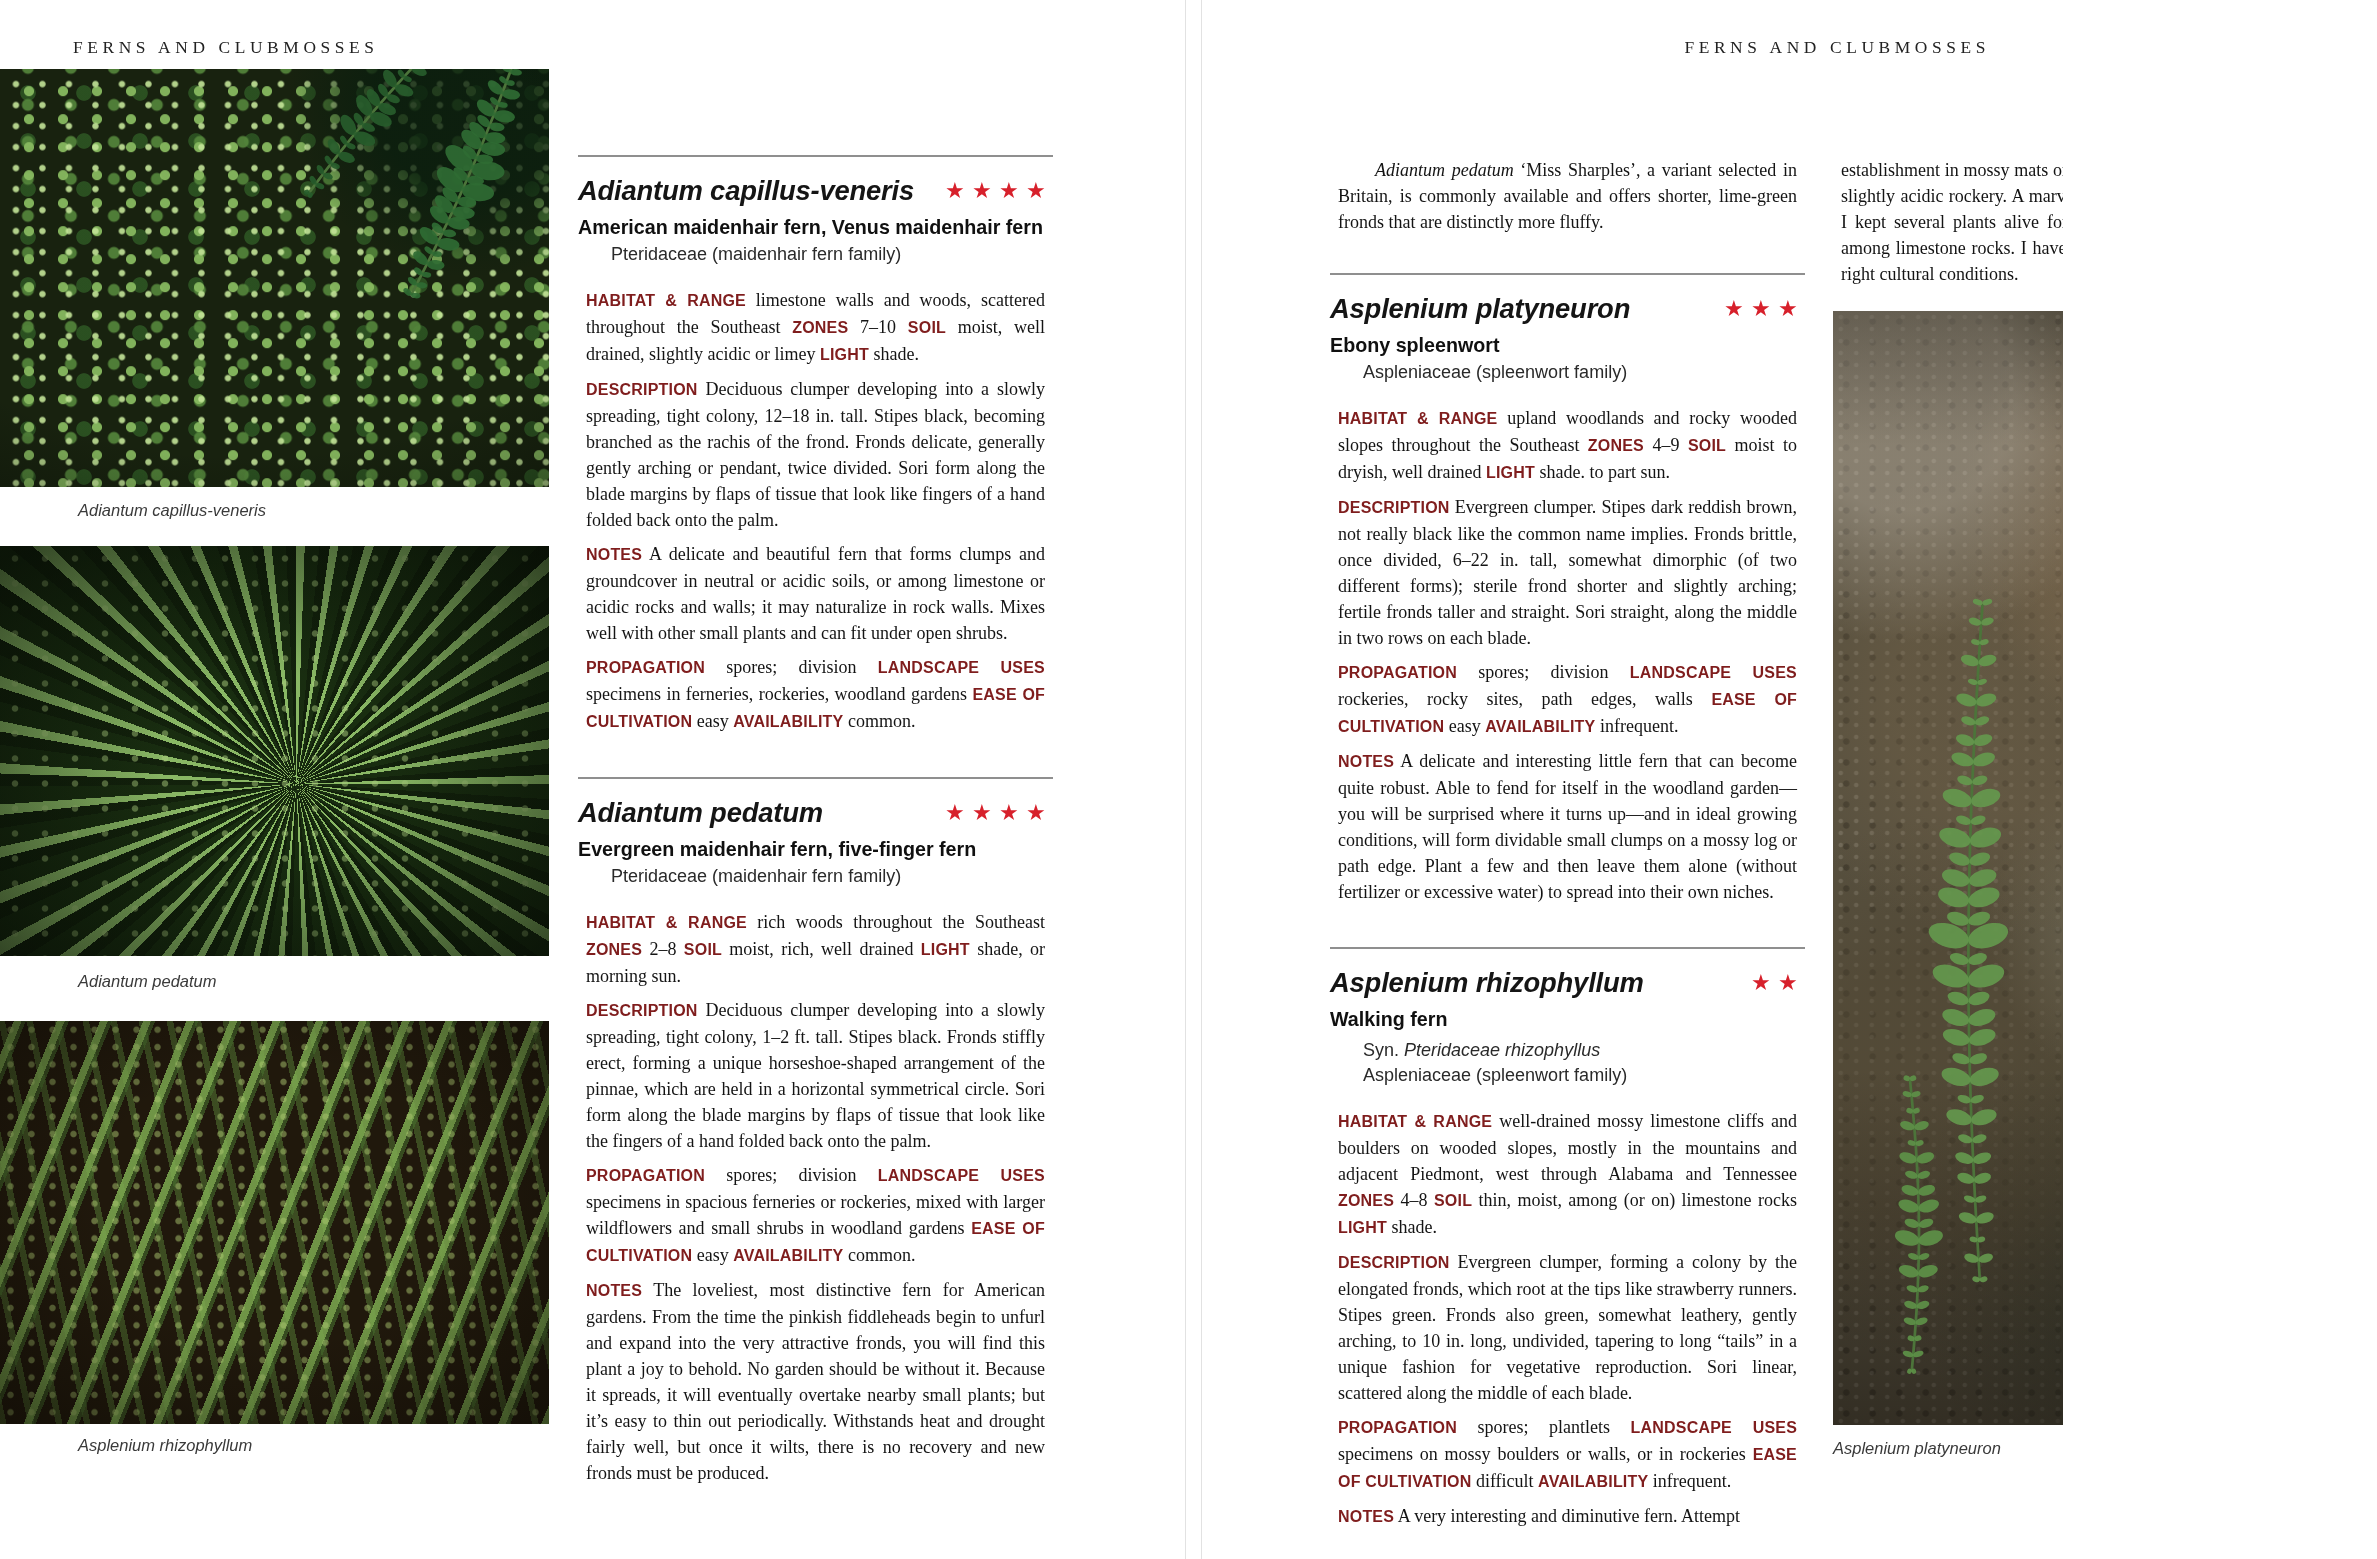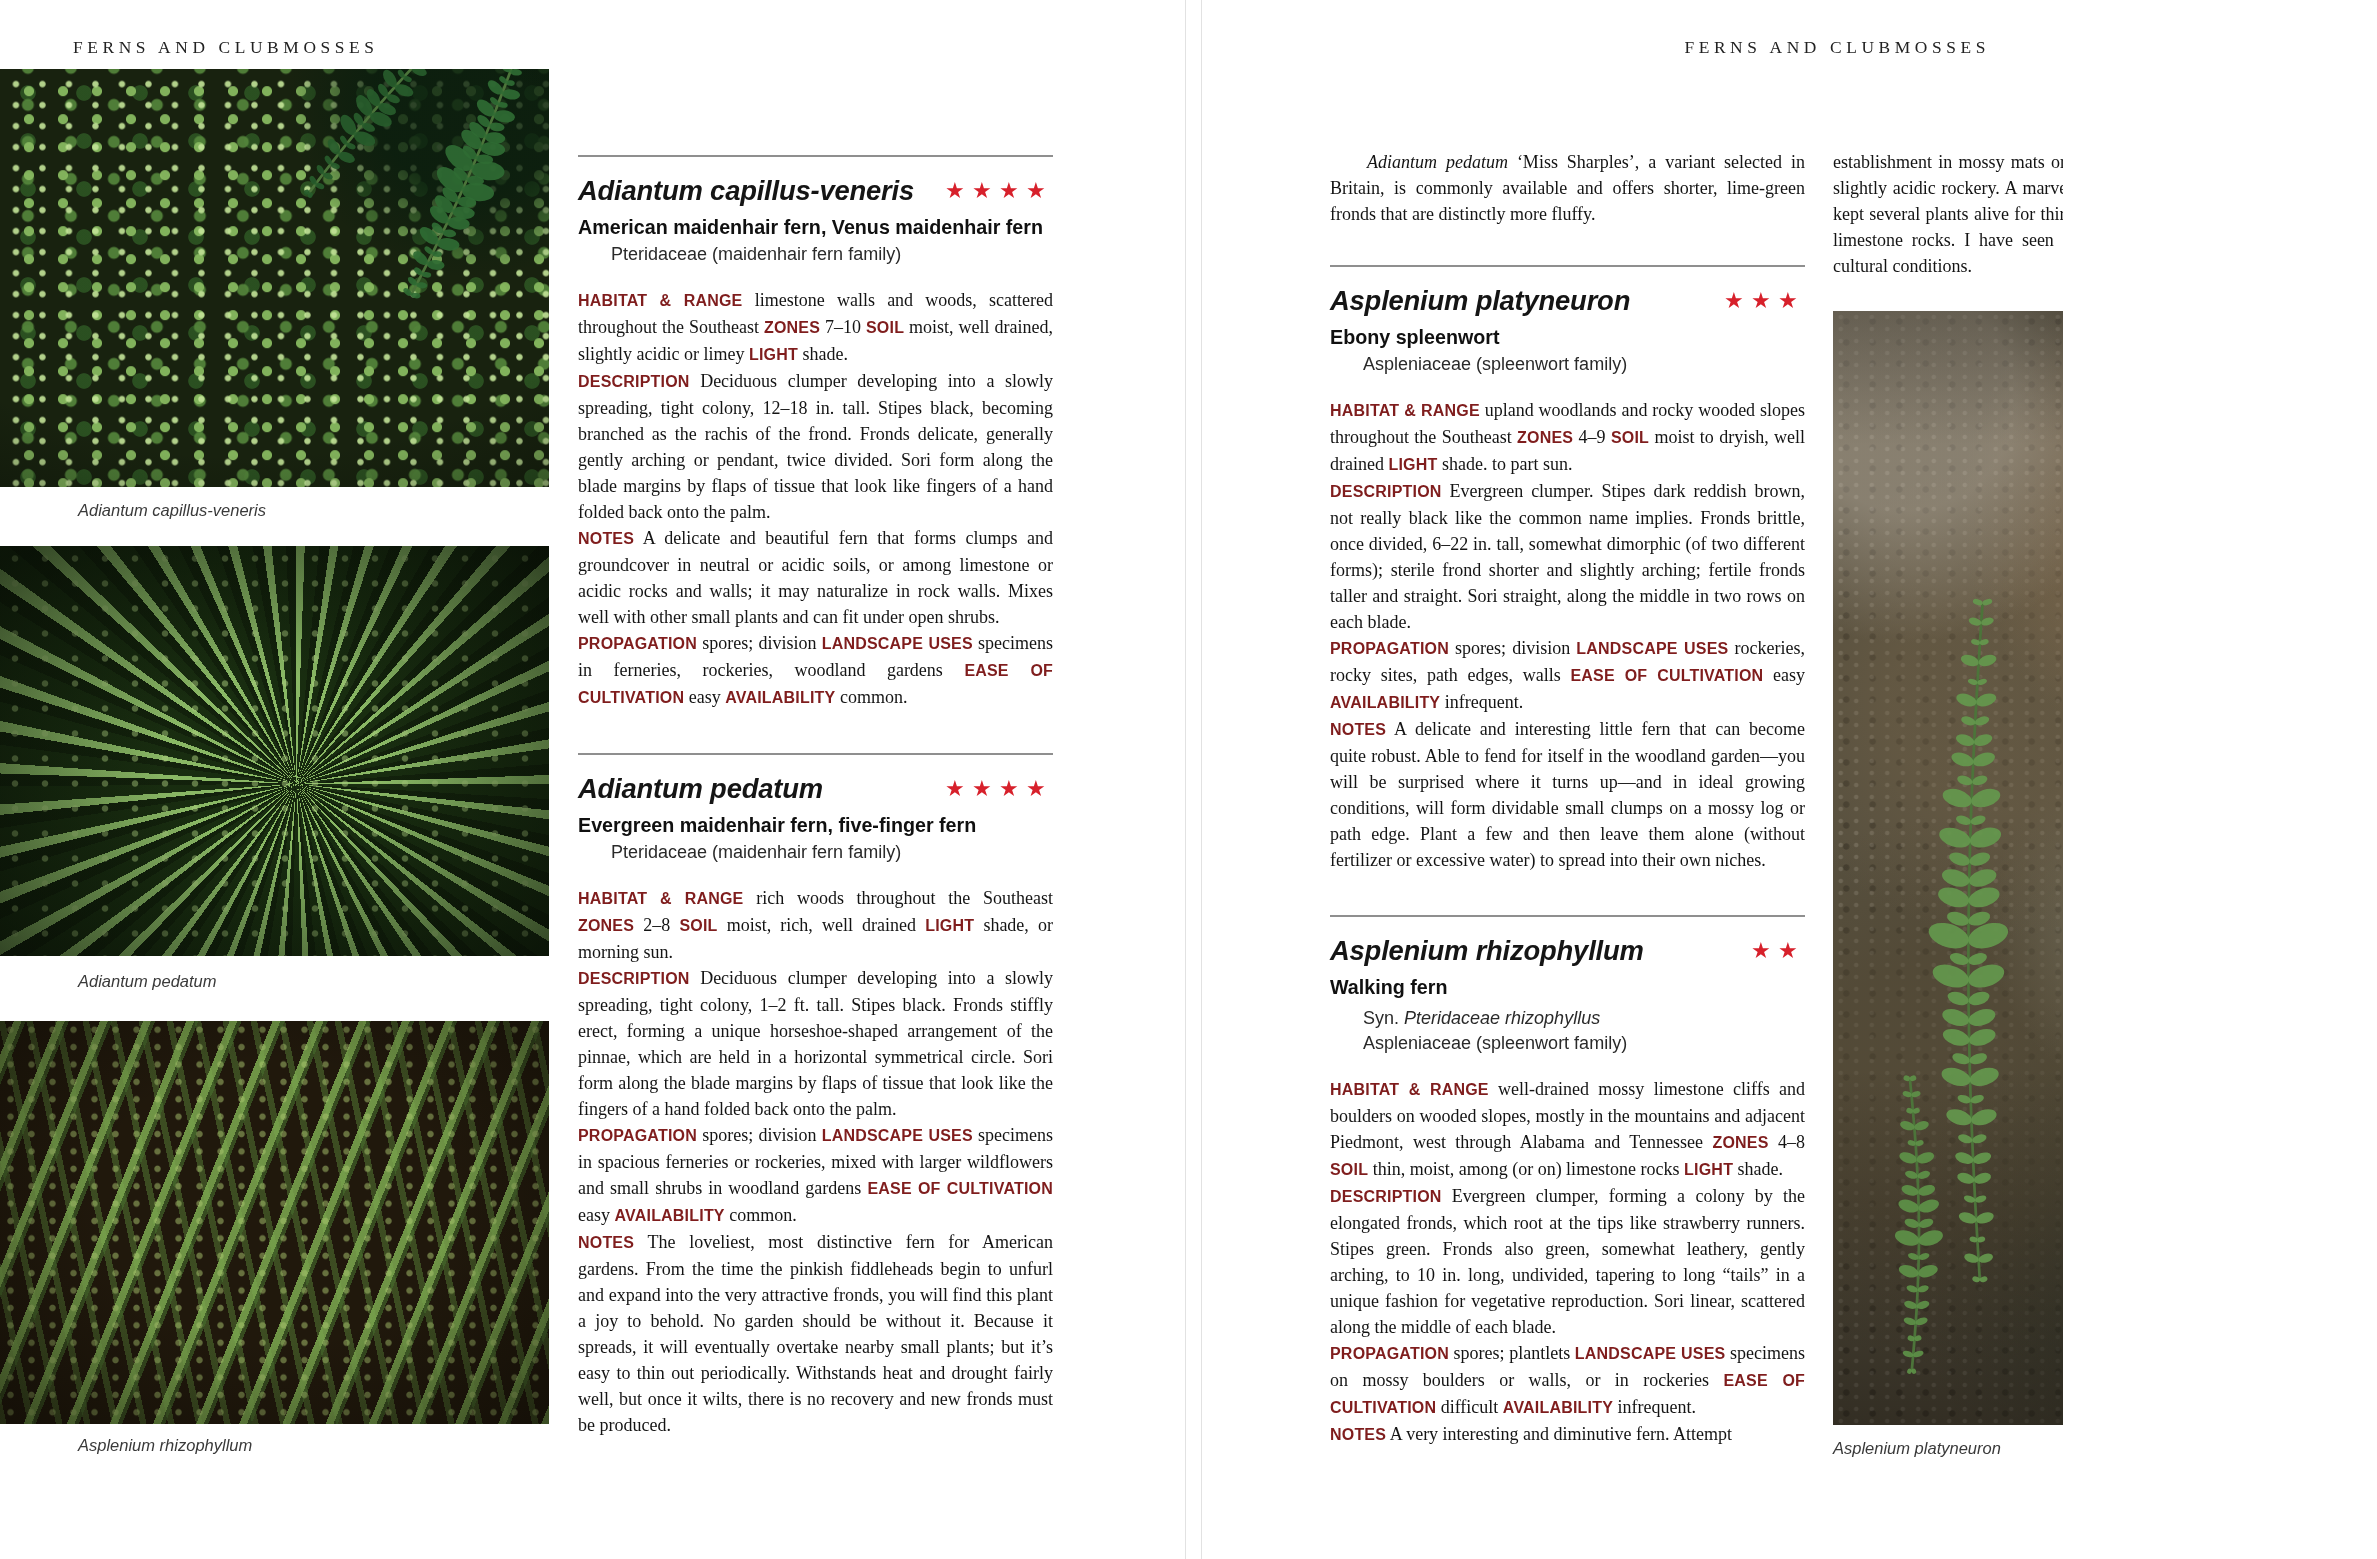--- a/index.html
+++ b/index.html
@@ -71,21 +71,21 @@
 
   .entry{margin-bottom:42px;}
   .rule{border-top:2.7px solid #8f8f8f;margin-bottom:18.3px;}
   .titlerow{display:flex;justify-content:space-between;align-items:center;}
   .sci{font:italic 700 27.4px "Liberation Sans",sans-serif;margin:0;color:#151515;letter-spacing:-0.2px;}
   .stars{font-size:22px;letter-spacing:7.3px;white-space:nowrap;padding-left:9.1px;}
   .common{font:700 19.7px "Liberation Sans",sans-serif;margin-top:9.1px;color:#101010;}
   .syn,.family{font:400 18px "Liberation Sans",sans-serif;color:#2a2a2a;margin-top:8.2px;padding-left:33px;}
   .family{margin-top:4.6px;}
   .ebody{margin-top:22px;}
-  .ebody p, .para p{margin:0;font-size:18px;line-height:26px;text-align:justify;color:#141414;}
+  .ebody p, .para p{margin:8px;font-size:18px;line-height:26px;text-align:justify;color:#141414;}
   .lbl{font-family:"Liberation Sans",sans-serif;font-weight:700;font-size:16px;letter-spacing:0.2px;color:#7f1d1d;}
   .para.indent p{text-indent:37px;}
   #rp-intro{margin-bottom:38px;}
 
   
   #pagebox{position:absolute;left:2315px;top:201px;width:62px;height:103px;
            display:flex;align-items:center;justify-content:center;
            font:700 25px "Liberation Sans",sans-serif;color:#fff;}
 </style>
 </head>

